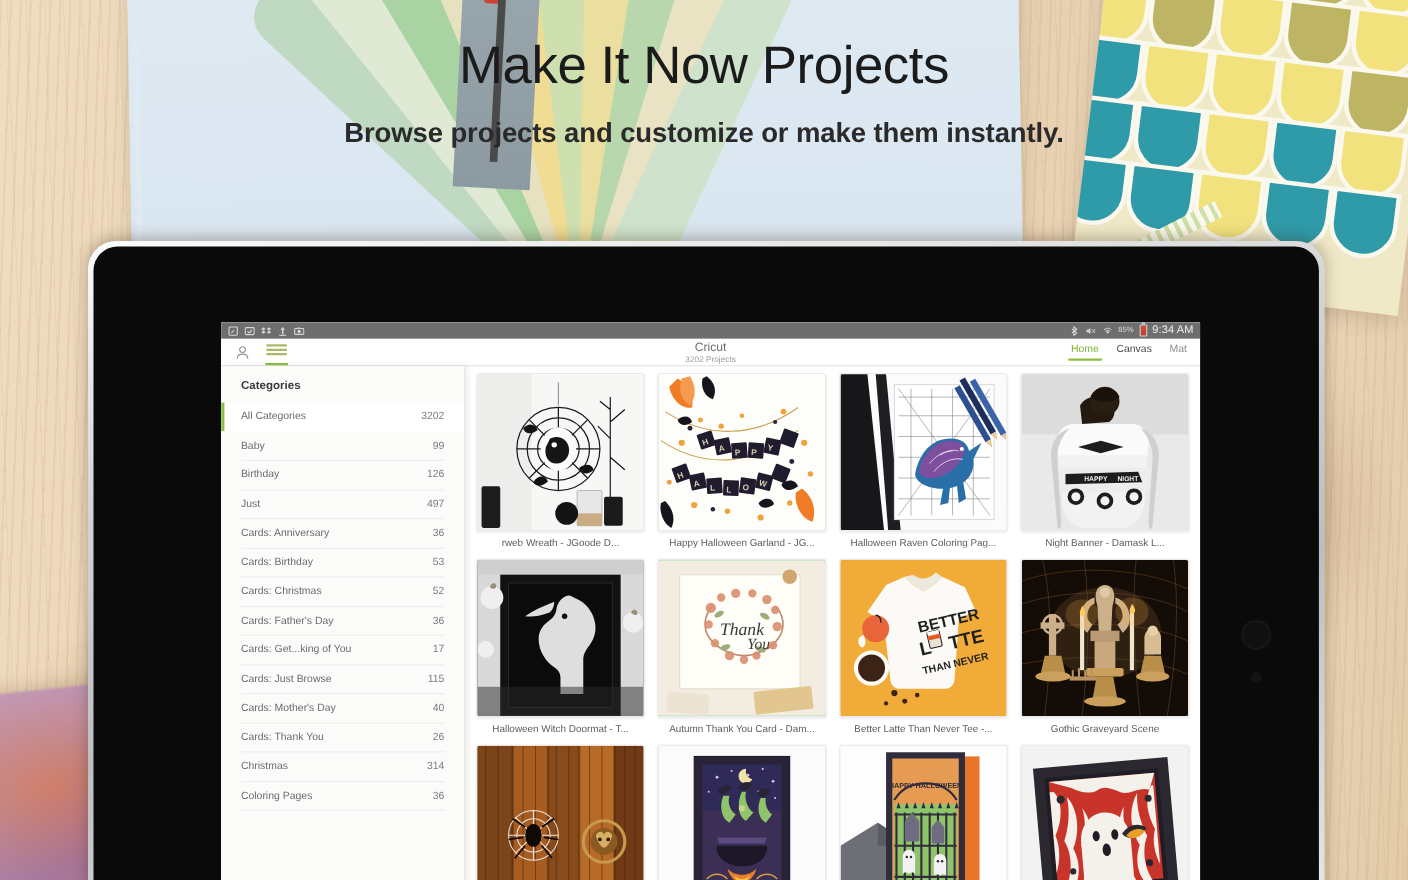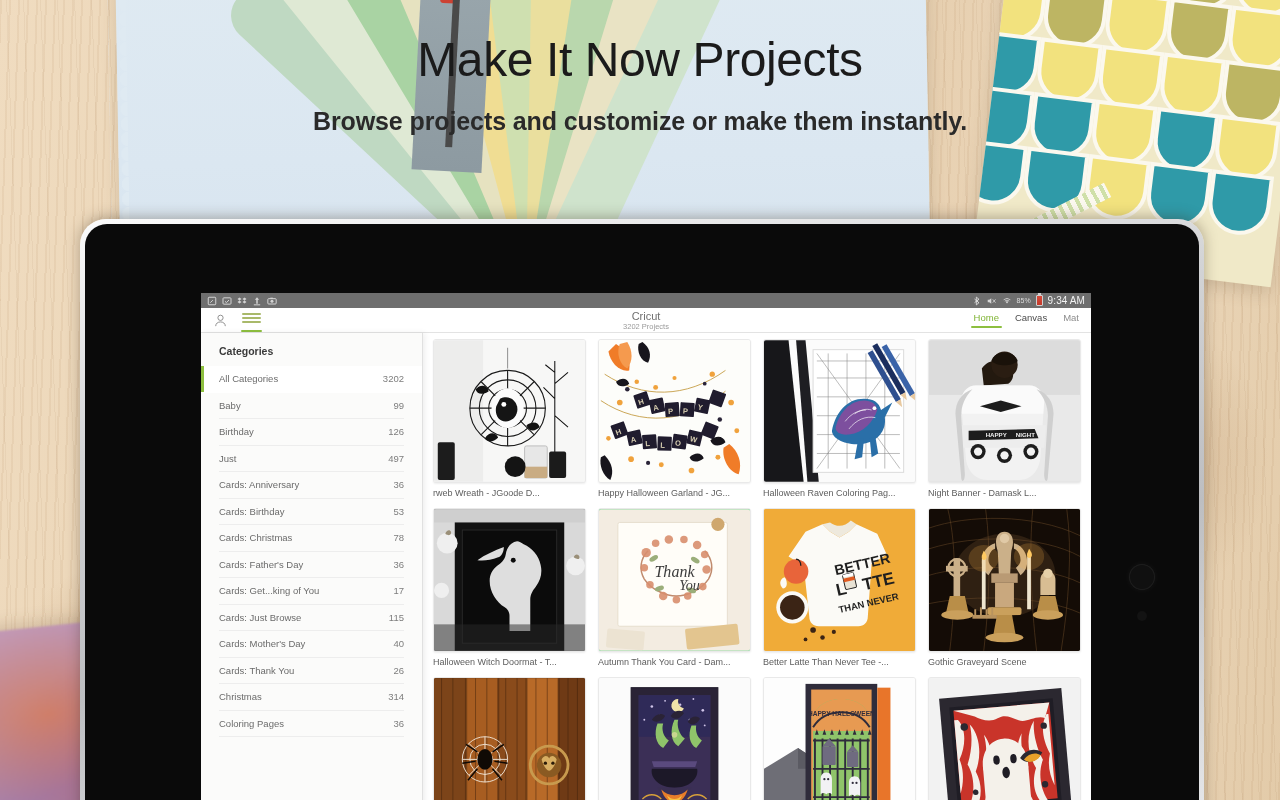--- a/index.html
+++ b/index.html
@@ -186,21 +186,21 @@
     display:grid; grid-template-columns:repeat(4,1fr); gap:10px 12px;
     align-content:start; overflow:hidden;
   }
   .tile{ display:flex; flex-direction:column; }
   .thumb{
     height:144px; border-radius:3px; border:1px solid #e9e9e9;
     background:#f6f6f6; overflow:hidden; position:relative;
     box-shadow:0 1px 2px rgba(0,0,0,.07);
   }
   .cap{
-    margin-top:5px; font-size:9px; color:#5d5d5d; text-align:left;
+    margin-top:5px; font-size:9px; color:#5d5d5d; text-align:center;
     white-space:nowrap; overflow:hidden; text-overflow:ellipsis;
   }
 
   
   .art{ position:absolute; inset:0; }
   .a-webwreath{ background:linear-gradient(#fafafa,#f2f2f2); }
   .a-garland{ background:#fdfdfb; }
   .a-raven{ background:#fbfbfb; }
   .a-doormat{ background:linear-gradient(#3b3b3b,#1a1a1a); }
   .a-banner{ background:linear-gradient(#efefef,#dcdcdc); }
@@ -377,21 +377,21 @@
               <div class="cat-row">
                 <span class="nm">Cards: Anniversary</span>
                 <span class="ct">36</span>
               </div>
               <div class="cat-row">
                 <span class="nm">Cards: Birthday</span>
                 <span class="ct">53</span>
               </div>
               <div class="cat-row">
                 <span class="nm">Cards: Christmas</span>
-                <span class="ct">78</span>
+                <span class="ct">52</span>
               </div>
               <div class="cat-row">
                 <span class="nm">Cards: Father's Day</span>
                 <span class="ct">36</span>
               </div>
               <div class="cat-row">
                 <span class="nm">Cards: Get...king of You</span>
                 <span class="ct">17</span>
               </div>
               <div class="cat-row">

